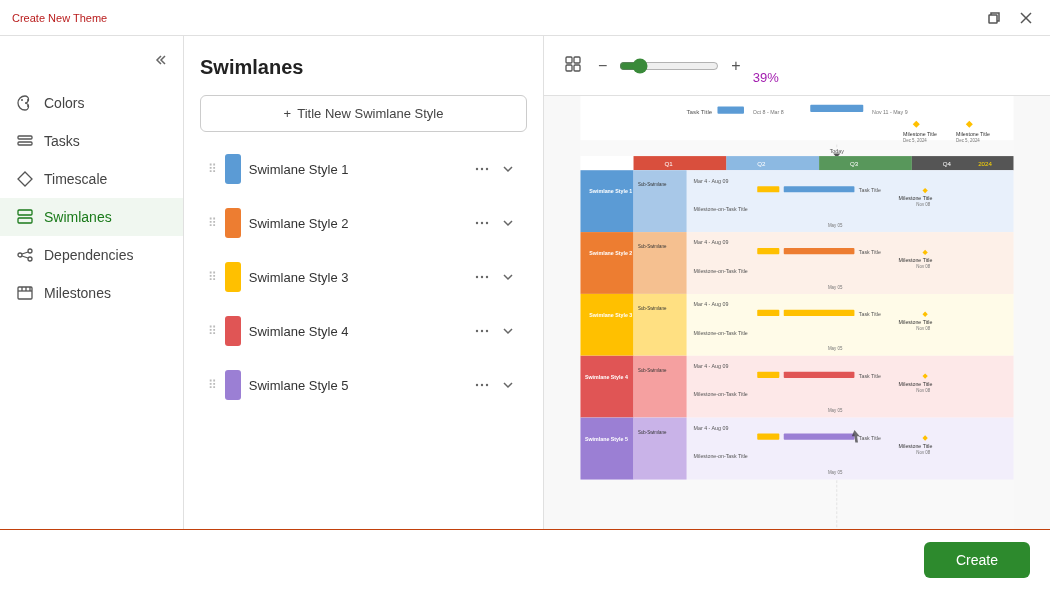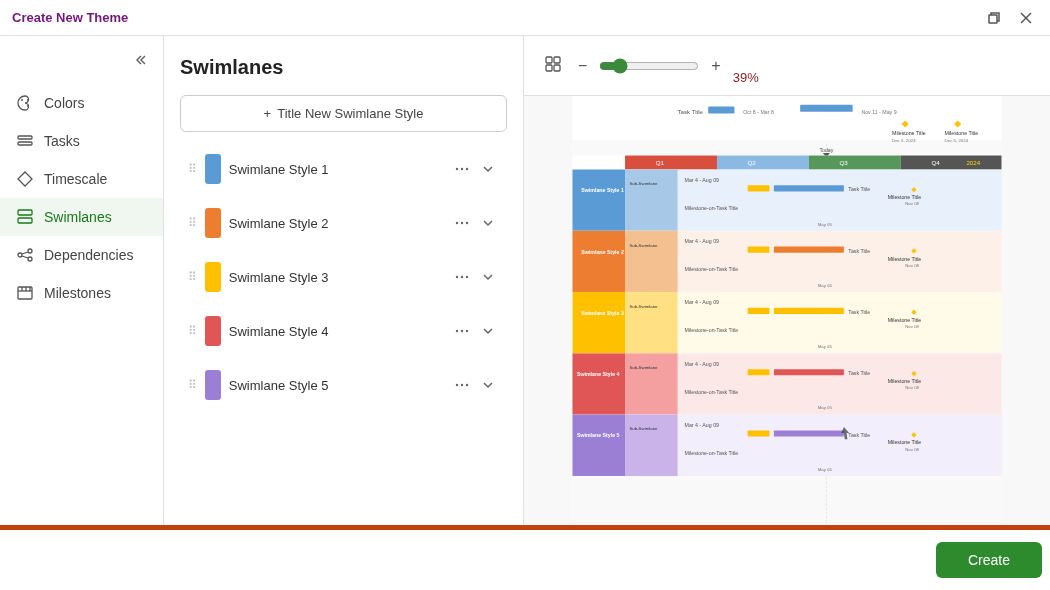--- a/index.html
+++ b/index.html
@@ -4,30 +4,30 @@
   <style>
     * { box-sizing: border-box; margin: 0; padding: 0; }
     body { font-family: 'Segoe UI', Arial, sans-serif; background: #fff; width: 1050px; height: 590px; overflow: hidden; display: flex; flex-direction: column; }
 
     
     .titlebar {
       display: flex; align-items: center; justify-content: space-between;
       padding: 8px 12px; border-bottom: 1px solid #e0e0e0;
       background: #fff; height: 36px;
     }
-    .titlebar-title { font-size: 13px; color: #701a75; font-weight: bold; }
+    .titlebar-title { font-size: 11px; color: #b91c1c; }
     .titlebar-controls { display: flex; gap: 8px; }
     .titlebar-btn { width: 24px; height: 24px; border: none; background: transparent; cursor: pointer; display: flex; align-items: center; justify-content: center; border-radius: 4px; }
     .titlebar-btn svg { width: 14px; height: 14px; }
 
     
     .main { display: flex; flex: 1; overflow: hidden; }
 
     
-    .sidebar { width: 164px; border-right: 1px solid #e0e0e0; background: #fff; display: flex; flex-direction: column; padding: 8px 0; }
+    .sidebar { width: 184px; border-right: 1px solid #e0e0e0; background: #fff; display: flex; flex-direction: column; padding: 8px 0; }
     .sidebar-collapse { display: flex; justify-content: flex-end; padding: 4px 8px 8px; }
     .sidebar-collapse-btn { border: none; background: transparent; cursor: pointer; color: #666; font-size: 16px; padding: 4px; border-radius: 4px; }
     .sidebar-item {
       display: flex; align-items: center; gap: 10px;
       padding: 10px 16px; cursor: pointer; color: #444; font-size: 14px;
       border-radius: 0;
     }
     .sidebar-item.active { background: #f0f7f0; color: #1a7a1a; font-weight: 500; }
     .sidebar-item svg { width: 18px; height: 18px; flex-shrink: 0; }
     .sidebar-item.active svg { color: #1a7a1a; }
@@ -60,27 +60,27 @@
     }
 
     
     .right-panel { flex: 1; display: flex; flex-direction: column; background: #f8f8f8; }
     .preview-toolbar {
       display: flex; align-items: center; gap: 8px; padding: 10px 16px;
       border-bottom: 1px solid #e0e0e0; background: #fff;
     }
     .zoom-btn { border: none; background: transparent; cursor: pointer; font-size: 16px; color: #555; padding: 4px; }
     .zoom-slider { flex: 1; max-width: 100px; accent-color: #3a8a3a; }
-    .zoom-label { font-size: 13px; color: #7f1d1d; min-width: 40px; margin-top: 24px; }
+    .zoom-label { font-size: 13px; color: #a21caf; min-width: 40px; margin-top: 24px; }
     .grid-icon-btn { border: none; background: transparent; cursor: pointer; padding: 4px; border-radius: 4px; }
 
     .preview-area { flex: 1; overflow: hidden; display: flex; align-items: flex-start; justify-content: flex-start; padding: 0; }
 
     
-    .footer { border-top: 5px solid #c2410c; padding: 12px 8px; display: flex; justify-content: flex-end; gap: 12px; background: #fff; }
+    .footer { border-top: 1px solid #c2410c; padding: 12px 20px; display: flex; justify-content: flex-end; gap: 12px; background: #fff; }
     .btn-create {
       padding: 10px 32px; background: #2d8a2d; color: #fff; border: none;
       border-radius: 6px; cursor: pointer; font-size: 14px; font-weight: 500;
     }
     .btn-cancel {
       padding: 10px 24px; background: transparent; color: #444; border: none;
       border-radius: 6px; cursor: pointer; font-size: 14px;
     }
 
     

